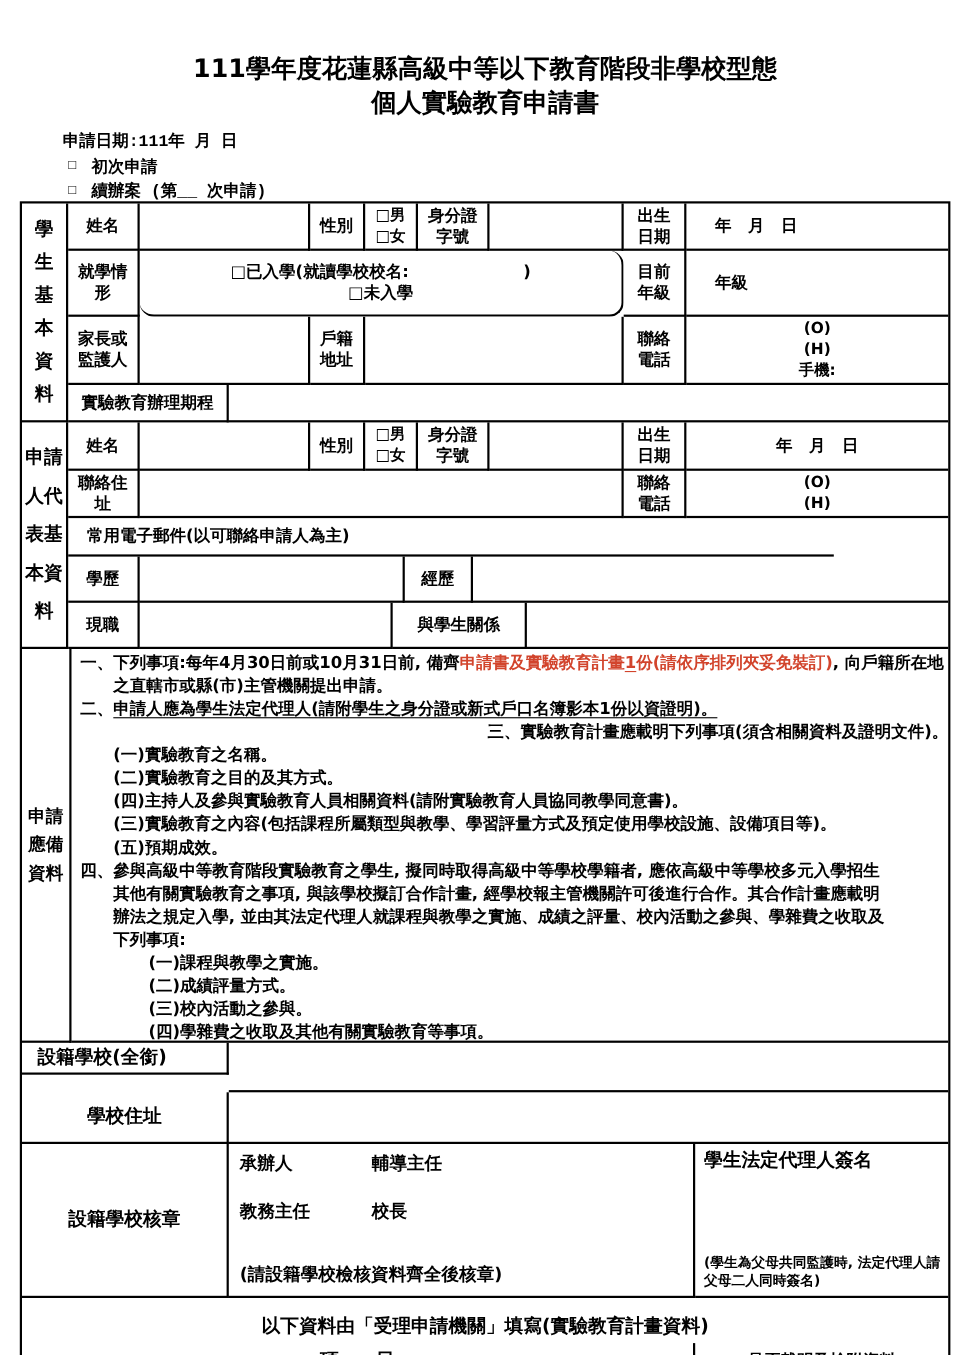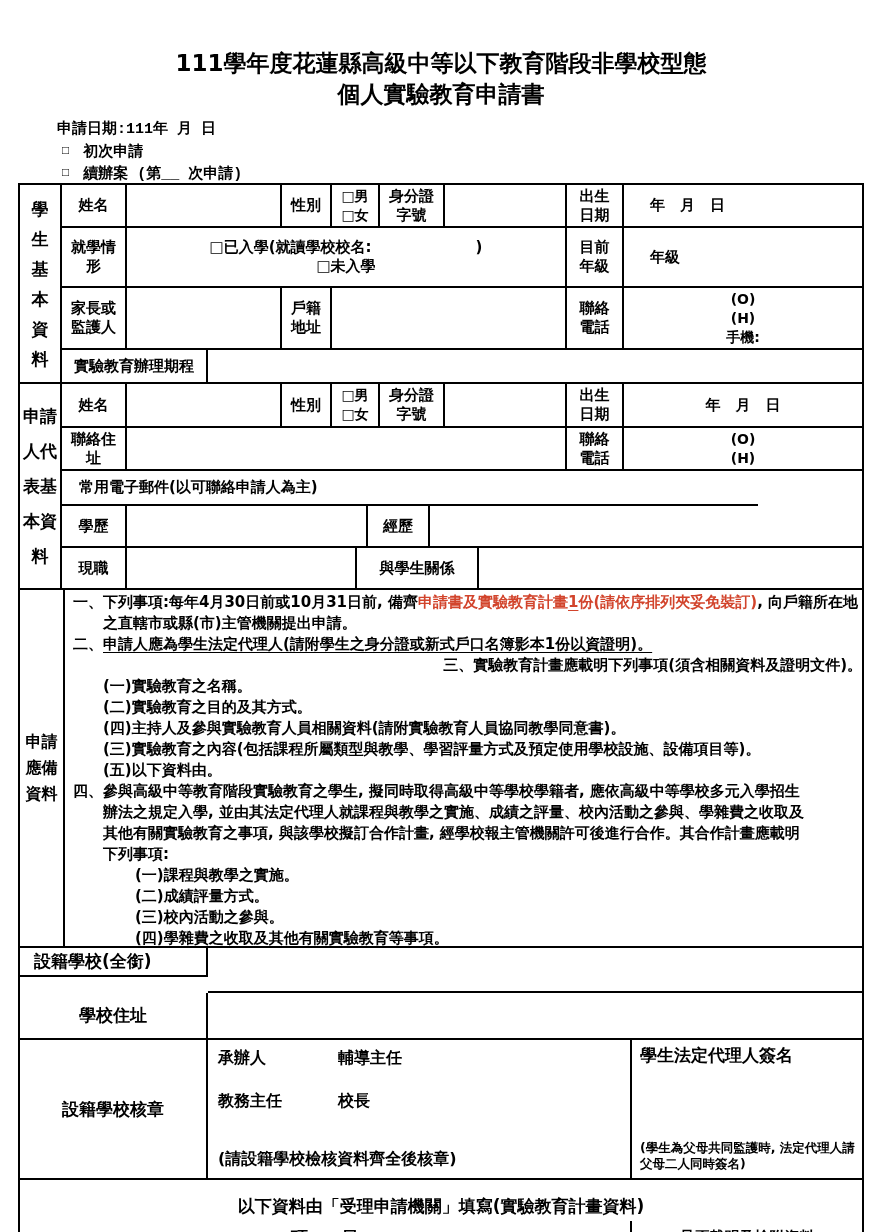--- a/index.html
+++ b/index.html
@@ -82,21 +82,21 @@
     <div class="cell" style="left:547px;top:0;width:57px;height:43px;">
       <div>出生</div>
       <div>日期</div>
     </div>
     <div class="cell hleft er" style="left:604px;top:0;width:238px;height:43px;padding-left:26px;">年　月　日</div>
 
     <div class="cell" style="left:42px;top:43px;width:65px;height:60px;">
       <div>就學情</div>
       <div>形</div>
     </div>
-    <div class="cell" style="left:107px;top:43px;width:440px;height:60px;">
+    <div class="cell" style="left:107px;top:43px;width:440px;height:60px;border-radius:13px;">
       <div class="row-inline">
         <span>□已入學(就讀學校校名:</span>
         <span class="spacer"></span>
         <span>)</span>
       </div>
       <div>□未入學</div>
     </div>
     <div class="cell" style="left:547px;top:43px;width:57px;height:60px;">
       <div>目前</div>
       <div>年級</div>
@@ -188,24 +188,24 @@
       </div>
       <div class="ln ind1">之直轄市或縣(市)主管機關提出申請。</div>
       <div class="ln">
         <span>二、</span><span class="u">申請人應為學生法定代理人(請附學生之身分證或新式戶口名簿影本1份以資證明)。</span>
       </div>
       <div class="ln ctr">三、實驗教育計畫應載明下列事項(須含相關資料及證明文件)。</div>
       <div class="ln ind1">(一)實驗教育之名稱。</div>
       <div class="ln ind1">(二)實驗教育之目的及其方式。</div>
       <div class="ln ind1">(四)主持人及參與實驗教育人員相關資料(請附實驗教育人員協同教學同意書)。</div>
       <div class="ln ind1">(三)實驗教育之內容(包括課程所屬類型與教學、學習評量方式及預定使用學校設施、設備項目等)。</div>
-      <div class="ln ind1">(五)以下資料由。</div>
+      <div class="ln ind1">(五)預期成效。</div>
       <div class="ln">四、參與高級中等教育階段實驗教育之學生, 擬同時取得高級中等學校學籍者, 應依高級中等學校多元入學招生</div>
+      <div class="ln ind1">其他有關實驗教育之事項, 與該學校擬訂合作計畫, 經學校報主管機關許可後進行合作。其合作計畫應載明</div>
       <div class="ln ind1">辦法之規定入學, 並由其法定代理人就課程與教學之實施、成績之評量、校內活動之參與、學雜費之收取及</div>
-      <div class="ln ind1">其他有關實驗教育之事項, 與該學校擬訂合作計畫, 經學校報主管機關許可後進行合作。其合作計畫應載明</div>
       <div class="ln ind1">下列事項:</div>
       <div class="ln ind2">(一)課程與教學之實施。</div>
       <div class="ln ind2">(二)成績評量方式。</div>
       <div class="ln ind2">(三)校內活動之參與。</div>
       <div class="ln ind2">(四)學雜費之收取及其他有關實驗教育等事項。</div>
     </div>
 
     <div class="cell hleft big" style="left:0;top:763px;width:188px;height:29px;padding-left:14px;justify-content:center;">設籍學校(全銜)</div>
     <div class="cell er" style="left:188px;top:763px;width:654px;height:45px;"></div>
 

